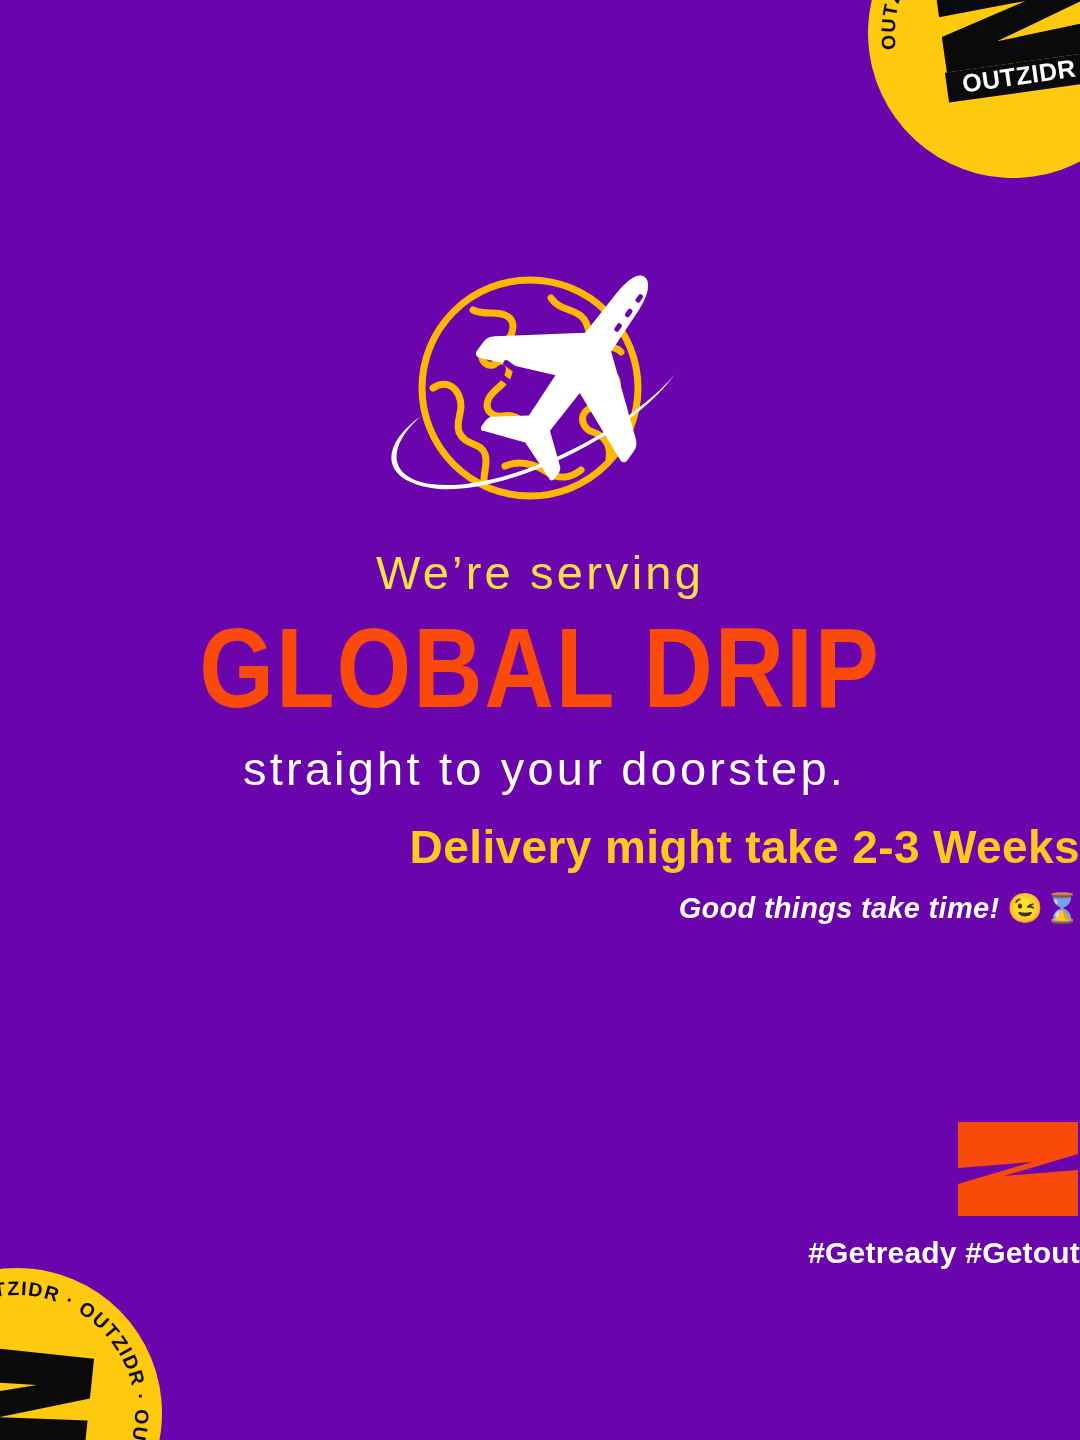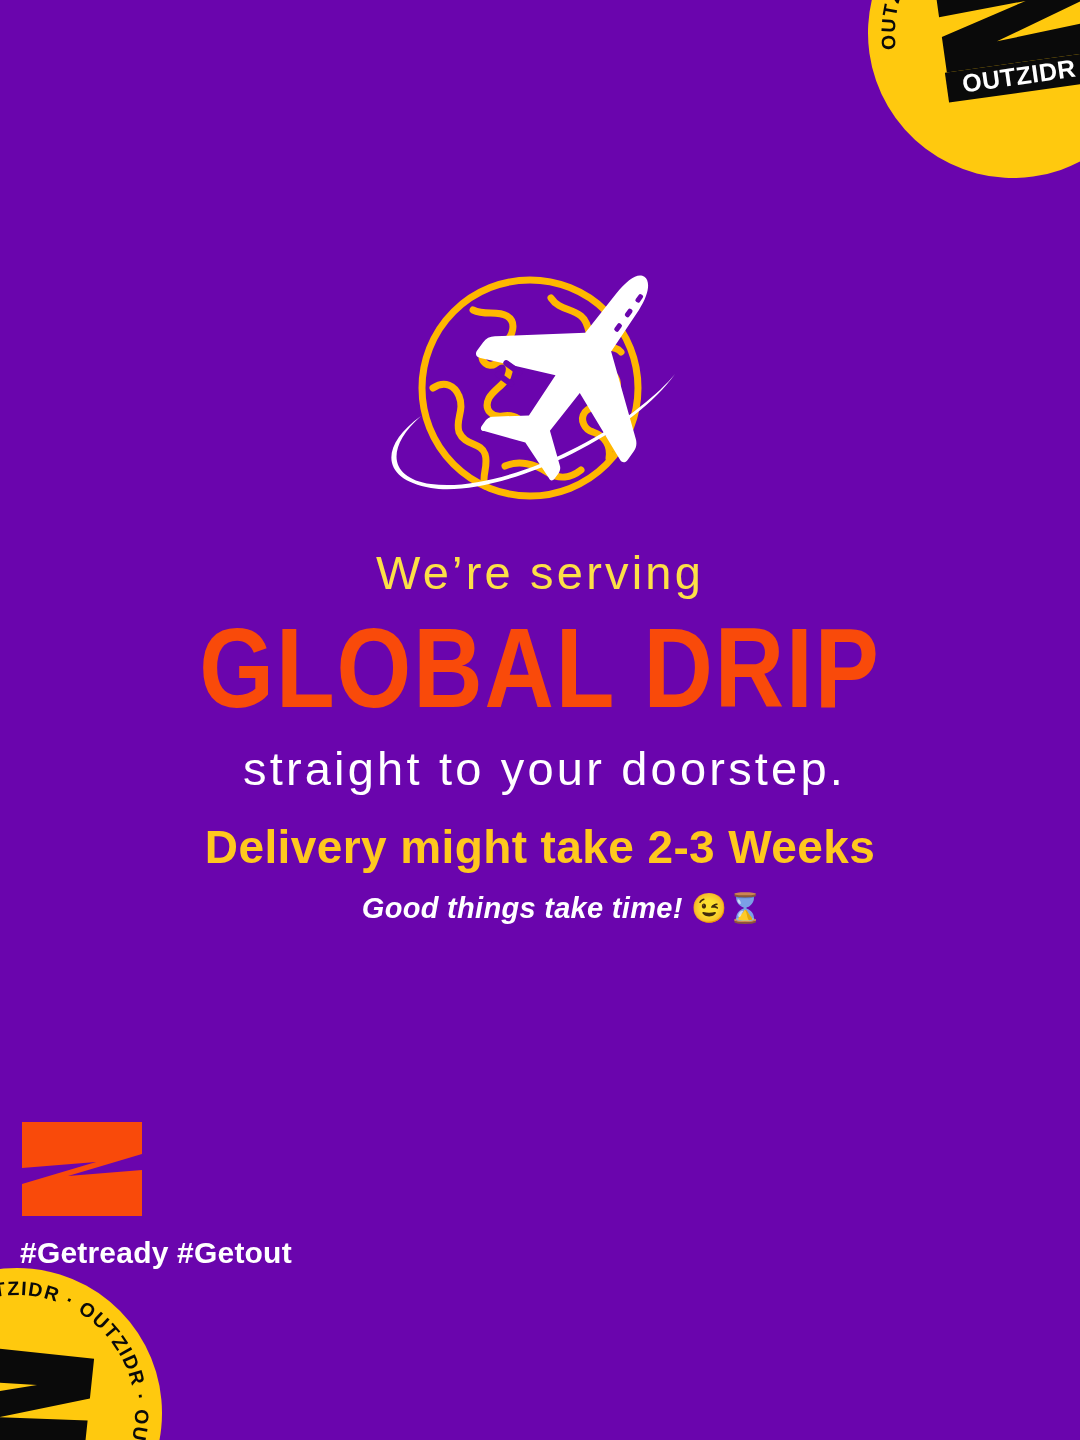--- a/index.html
+++ b/index.html
@@ -106,21 +106,21 @@
     line-height: 1.18;
     margin-top: 26px;
     padding-left: 9px;
   }
 
   .delivery-block {
     position: absolute;
     left: 0;
     right: 0;
     top: 820px;
-    text-align: center;
+    text-align: right;
   }
   .line-delivery {
     color: #FFC81E;
     font-size: 46px;
     font-weight: 700;
     letter-spacing: 0.4px;
     line-height: 1.2;
     white-space: nowrap;
   }
   .line-subnote {
@@ -136,26 +136,25 @@
   .emoji {
     font-style: normal;
     font-weight: 400;
     letter-spacing: 0;
   }
 
   
   .footer {
     position: absolute;
     left: 0;
-    right: 8px;
+    right: 0;
     top: 1120px;
     display: flex;
     flex-direction: column;
-    align-items: flex-start;
-    padding-left: 20px;
+    align-items: flex-end;
   }
   .zmark { width: 124px; height: 98px; display: block; }
   .hashtags {
     color: #ffffff;
     font-size: 30px;
     font-weight: 700;
     letter-spacing: 0.2px;
     margin-top: 18px;
     white-space: nowrap;
   }

